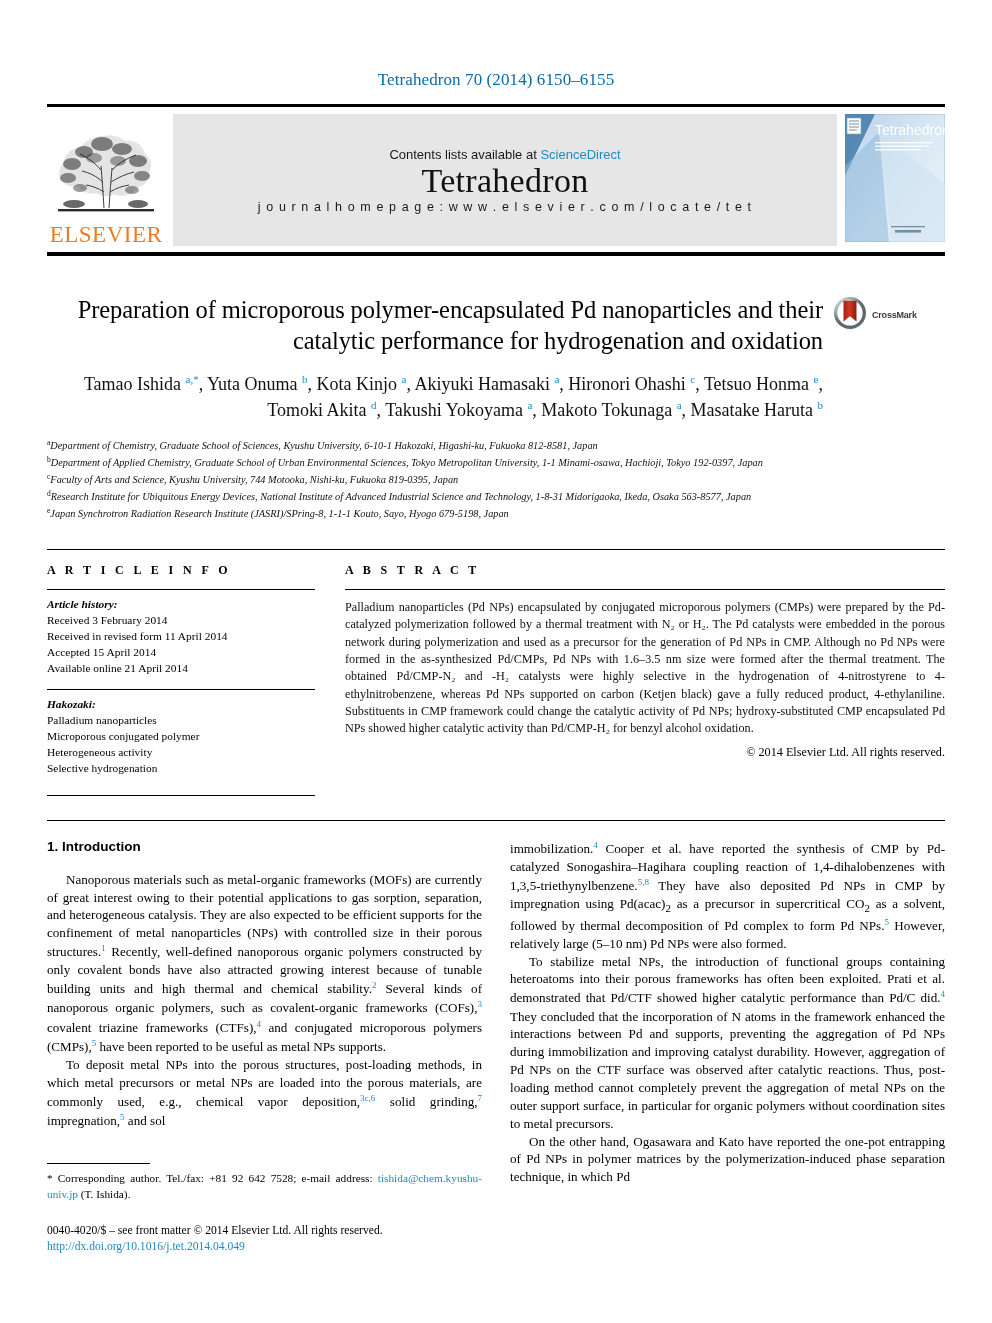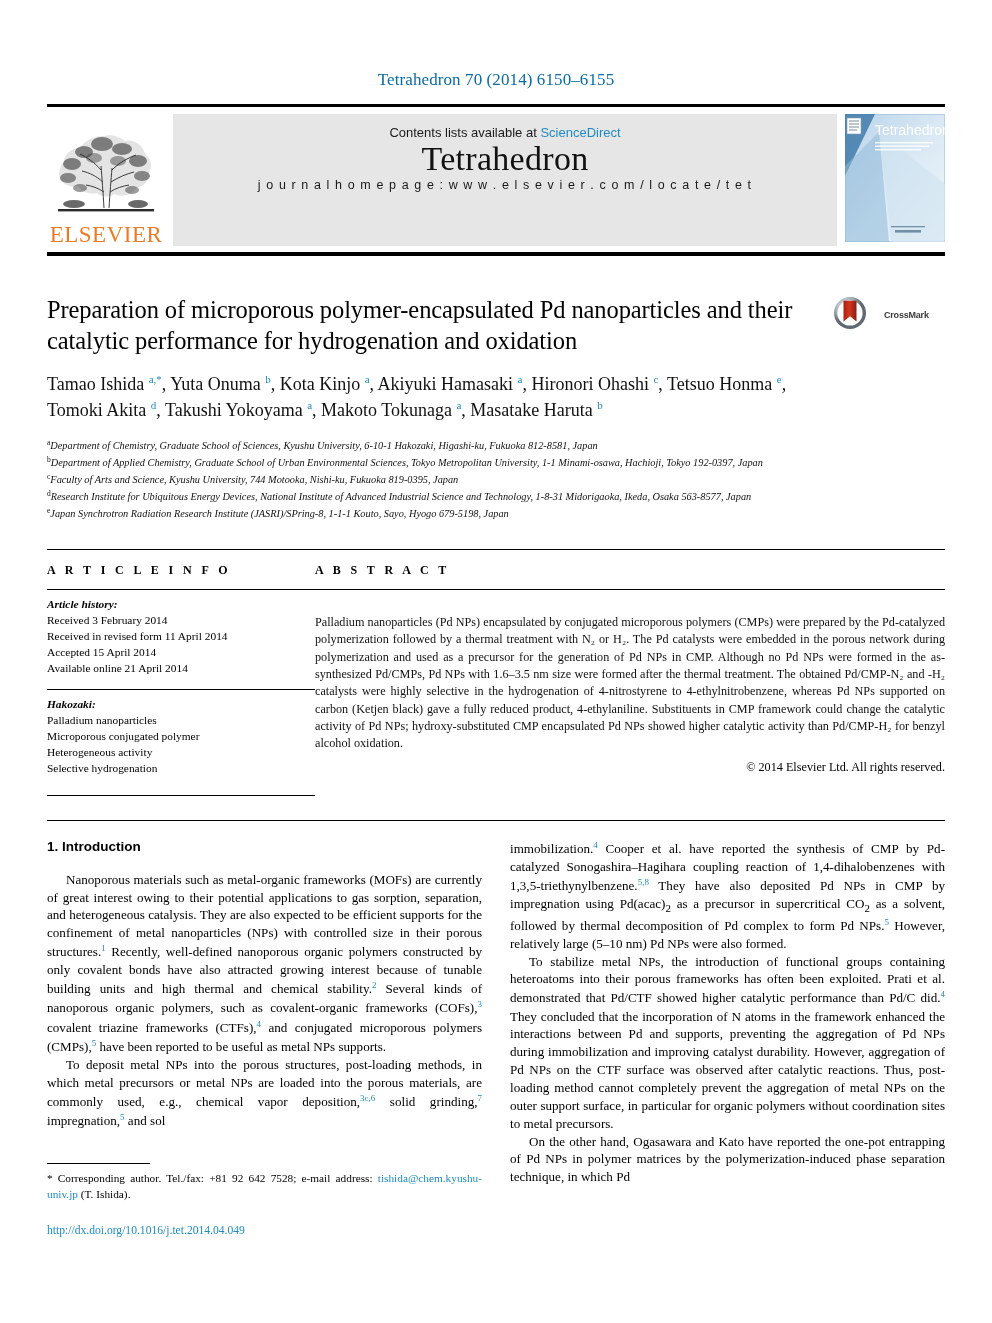--- a/index.html
+++ b/index.html
@@ -57,21 +57,21 @@
     font-size: 23px;
     letter-spacing: .5px;
     line-height: 1;
     margin-top: 1px;
   }
   .masthead-center {
     flex: 1 1 auto;
     background: #e6e6e6;
     display: flex;
     flex-direction: column;
-    justify-content: flex-start;
+    justify-content: center;
     align-items: center;
     padding: 11px 0 10px 0;
   }
   .contents-line {
     font-family: "Liberation Sans", sans-serif;
     font-size: 13px;
     color: #1a1a1a;
   }
   .contents-line .sd { color: #1e8bc3; }
   .journal-name {
@@ -91,20 +91,21 @@
     width: 100px;
     position: relative;
   }
 
   
   .title-area {
     margin-top: 38px;
     position: relative;
     display: flex;
     align-items: flex-start;
+    text-align: right;
   }
   .title-main { flex: 1 1 auto; padding-right: 10px; }
   h1.paper-title {
     font-family: "Liberation Serif", serif;
     font-weight: normal;
     font-size: 24.5px;
     line-height: 1.27;
     margin: 0;
     letter-spacing: -.1px;
     color: #000;
@@ -113,21 +114,21 @@
     margin-top: 16px;
     font-size: 18px;
     line-height: 1.42;
     color: #111;
   }
   .authors sup { color: #1e8bc3; font-size: 11px; }
   .crossmark {
     flex: 0 0 112px;
     display: flex;
     align-items: center;
-    gap: 17px;
+    gap: 5px;
     padding-top: 2px;
   }
   .cm-word {
     font-family: "Liberation Sans", sans-serif;
     font-size: 9px;
     font-weight: bold;
     color: #3a3a3a;
     letter-spacing: -.2px;
   }
 
@@ -141,39 +142,39 @@
   }
   .affils div { margin-bottom: .5px; }
   .affils sup { font-style: normal; font-size: 7.5px; vertical-align: super; }
 
   
   .band {
     margin-top: 27px;
     border-top: 1.5px solid #000;
     padding-top: 13px;
     display: flex;
-    gap: 0;
+    gap: 30px;
   }
   .col-info { flex: 0 0 268px; }
   .col-abs { flex: 1 1 auto; }
   .sec-head {
     font-family: "Liberation Serif", serif;
     font-weight: bold;
     font-size: 12px;
     letter-spacing: 3.4px;
     margin-bottom: 11px;
   }
   .rule { border-top: 1.5px solid #000; }
   .info-block { padding: 7px 0 2px 0; font-size: 11.4px; line-height: 1.4; }
   .info-block .lbl { font-style: italic; font-weight: bold; }
   .info-block.bordered { border-top: 1.5px solid #000; margin-top: 10px; }
   .info-bottom-rule { border-top: 1.5px solid #000; margin-top: 16px; }
   .abstract-body {
     border-top: 1.5px solid #000;
-    padding-top: 24px;
+    padding-top: 9px;
     font-size: 12.2px;
     line-height: 1.42;
     text-align: justify;
     color: #111;
   }
   .copyright { text-align: right; margin-top: 7px; font-size: 12.2px; }
 
   
   .body-cols {
     margin-top: 24px;
@@ -381,20 +382,21 @@
       <h2 class="sec-title">1. Introduction</h2>
       <p>Nanoporous materials such as metal-organic frameworks (MOFs) are currently of great interest owing to their potential applications to gas sorption, separation, and heterogeneous catalysis. They are also expected to be efficient supports for the confinement of metal nanoparticles (NPs) with controlled size in their porous structures.<sup>1</sup> Recently, well-defined nanoporous organic polymers constructed by only covalent bonds have also attracted growing interest because of tunable building units and high thermal and chemical stability.<sup>2</sup> Several kinds of nanoporous organic polymers, such as covalent-organic frameworks (COFs),<sup>3</sup> covalent triazine frameworks (CTFs),<sup>4</sup> and conjugated microporous polymers (CMPs),<sup>5</sup> have been reported to be useful as metal NPs supports.</p>
       <p>To deposit metal NPs into the porous structures, post-loading methods, in which metal precursors or metal NPs are loaded into the porous materials, are commonly used, e.g., chemical vapor deposition,<sup>3c,6</sup> solid grinding,<sup>7</sup> impregnation,<sup>5</sup> and sol</p>
 
       <div class="footnote">
         <div class="footnote-rule"></div>
         <div>* Corresponding author. Tel./fax: +81 92 642 7528; e-mail address: <span class="lnk">tishida@chem.kyushu-univ.jp</span> (T. Ishida).</div>
       </div>
 
       <div class="footer-issn">
+        <div>0040-4020/$ – see front matter © 2014 Elsevier Ltd. All rights reserved.</div>
         <div class="doi">http://dx.doi.org/10.1016/j.tet.2014.04.049</div>
       </div>
     </div>
 
     <div class="bcol">
       <p class="noindent">immobilization.<sup>4</sup> Cooper et al. have reported the synthesis of CMP by Pd-catalyzed Sonogashira–Hagihara coupling reaction of 1,4-dihalobenzenes with 1,3,5-triethynylbenzene.<sup>5,8</sup> They have also deposited Pd NPs in CMP by impregnation using Pd(acac)<sub>2</sub> as a precursor in supercritical CO<sub>2</sub> as a solvent, followed by thermal decomposition of Pd complex to form Pd NPs.<sup>5</sup> However, relatively large (5–10 nm) Pd NPs were also formed.</p>
       <p>To stabilize metal NPs, the introduction of functional groups containing heteroatoms into their porous frameworks has often been exploited. Prati et al. demonstrated that Pd/CTF showed higher catalytic performance than Pd/C did.<sup>4</sup> They concluded that the incorporation of N atoms in the framework enhanced the interactions between Pd and supports, preventing the aggregation of Pd NPs during immobilization and improving catalyst durability. However, aggregation of Pd NPs on the CTF surface was observed after catalytic reactions. Thus, post-loading method cannot completely prevent the aggregation of metal NPs on the outer support surface, in particular for organic polymers without coordination sites to metal precursors.</p>
       <p>On the other hand, Ogasawara and Kato have reported the one-pot entrapping of Pd NPs in polymer matrices by the polymerization-induced phase separation technique, in which Pd</p>
     </div>
 

